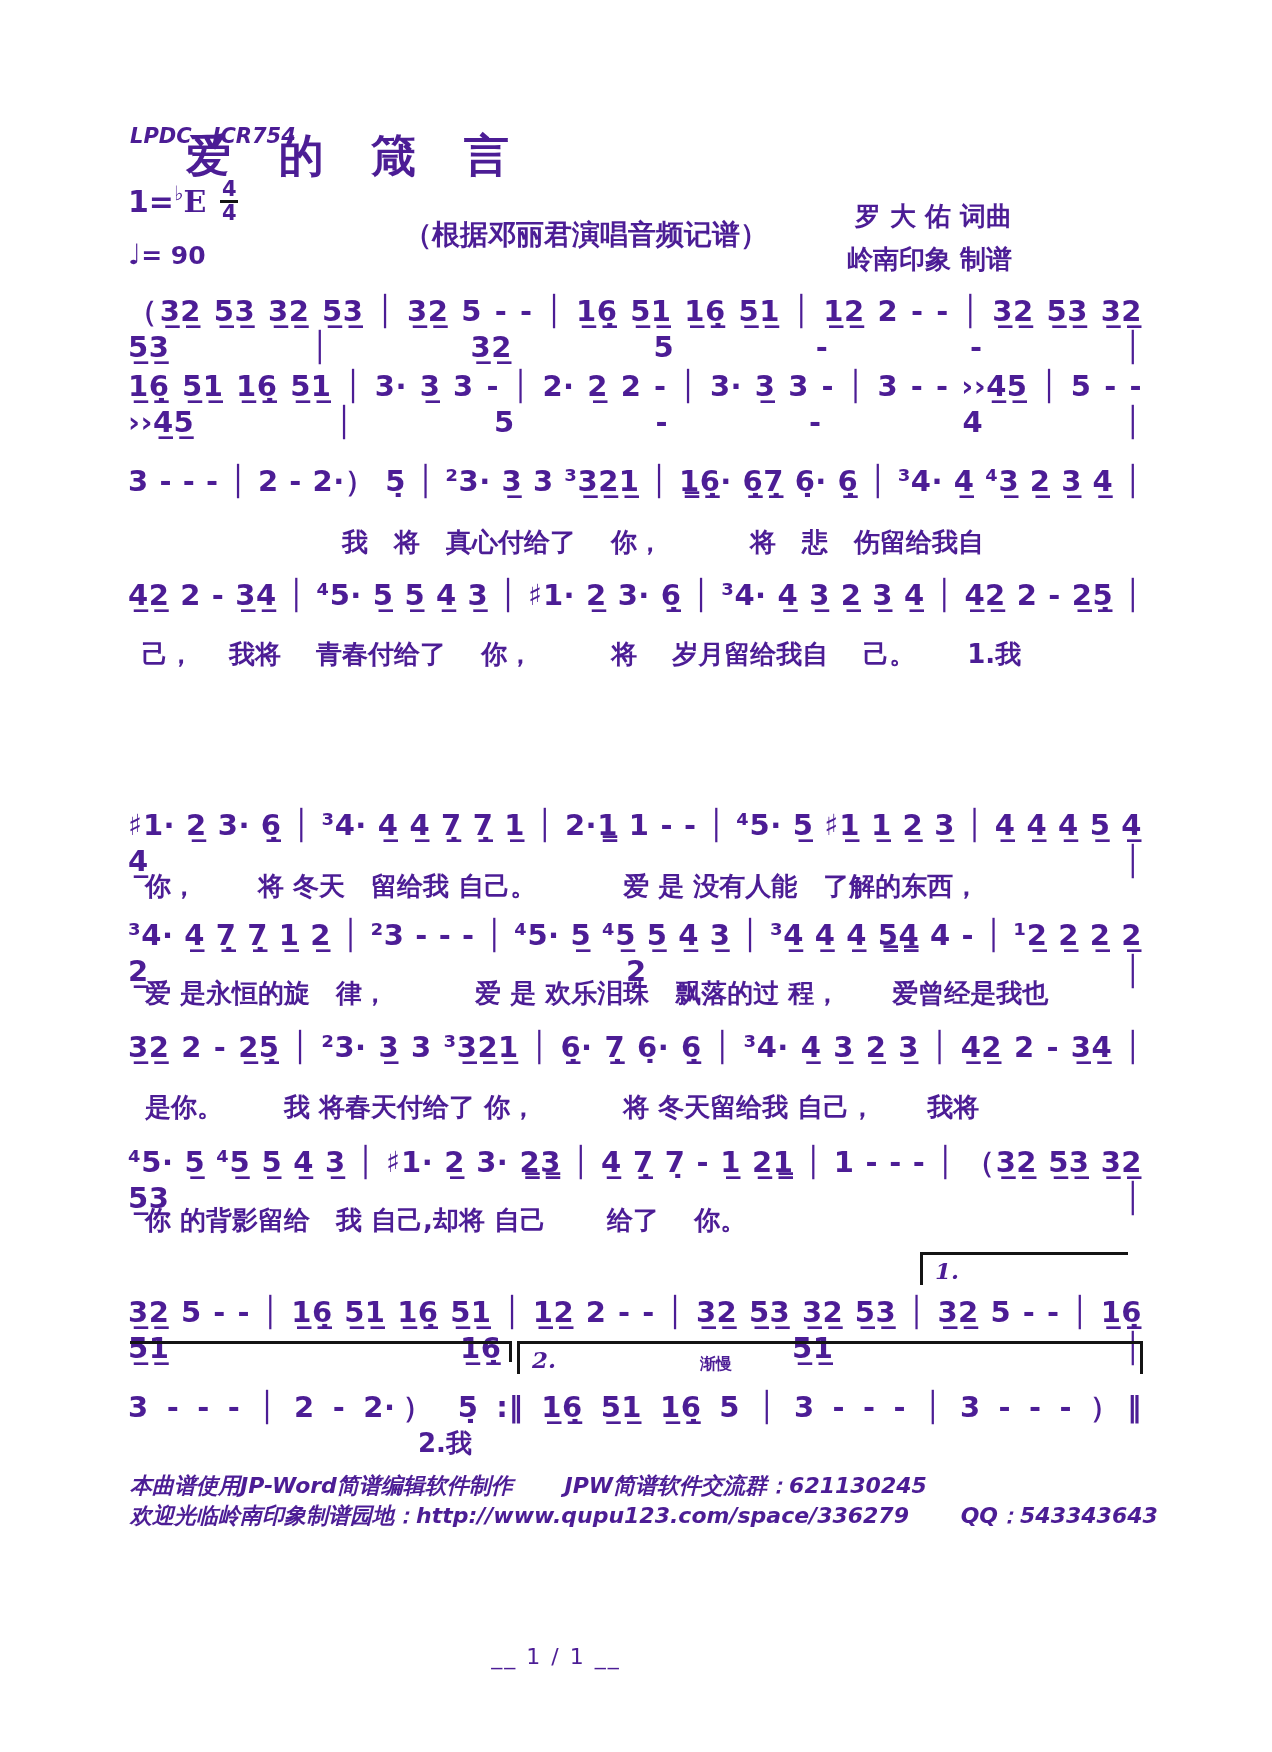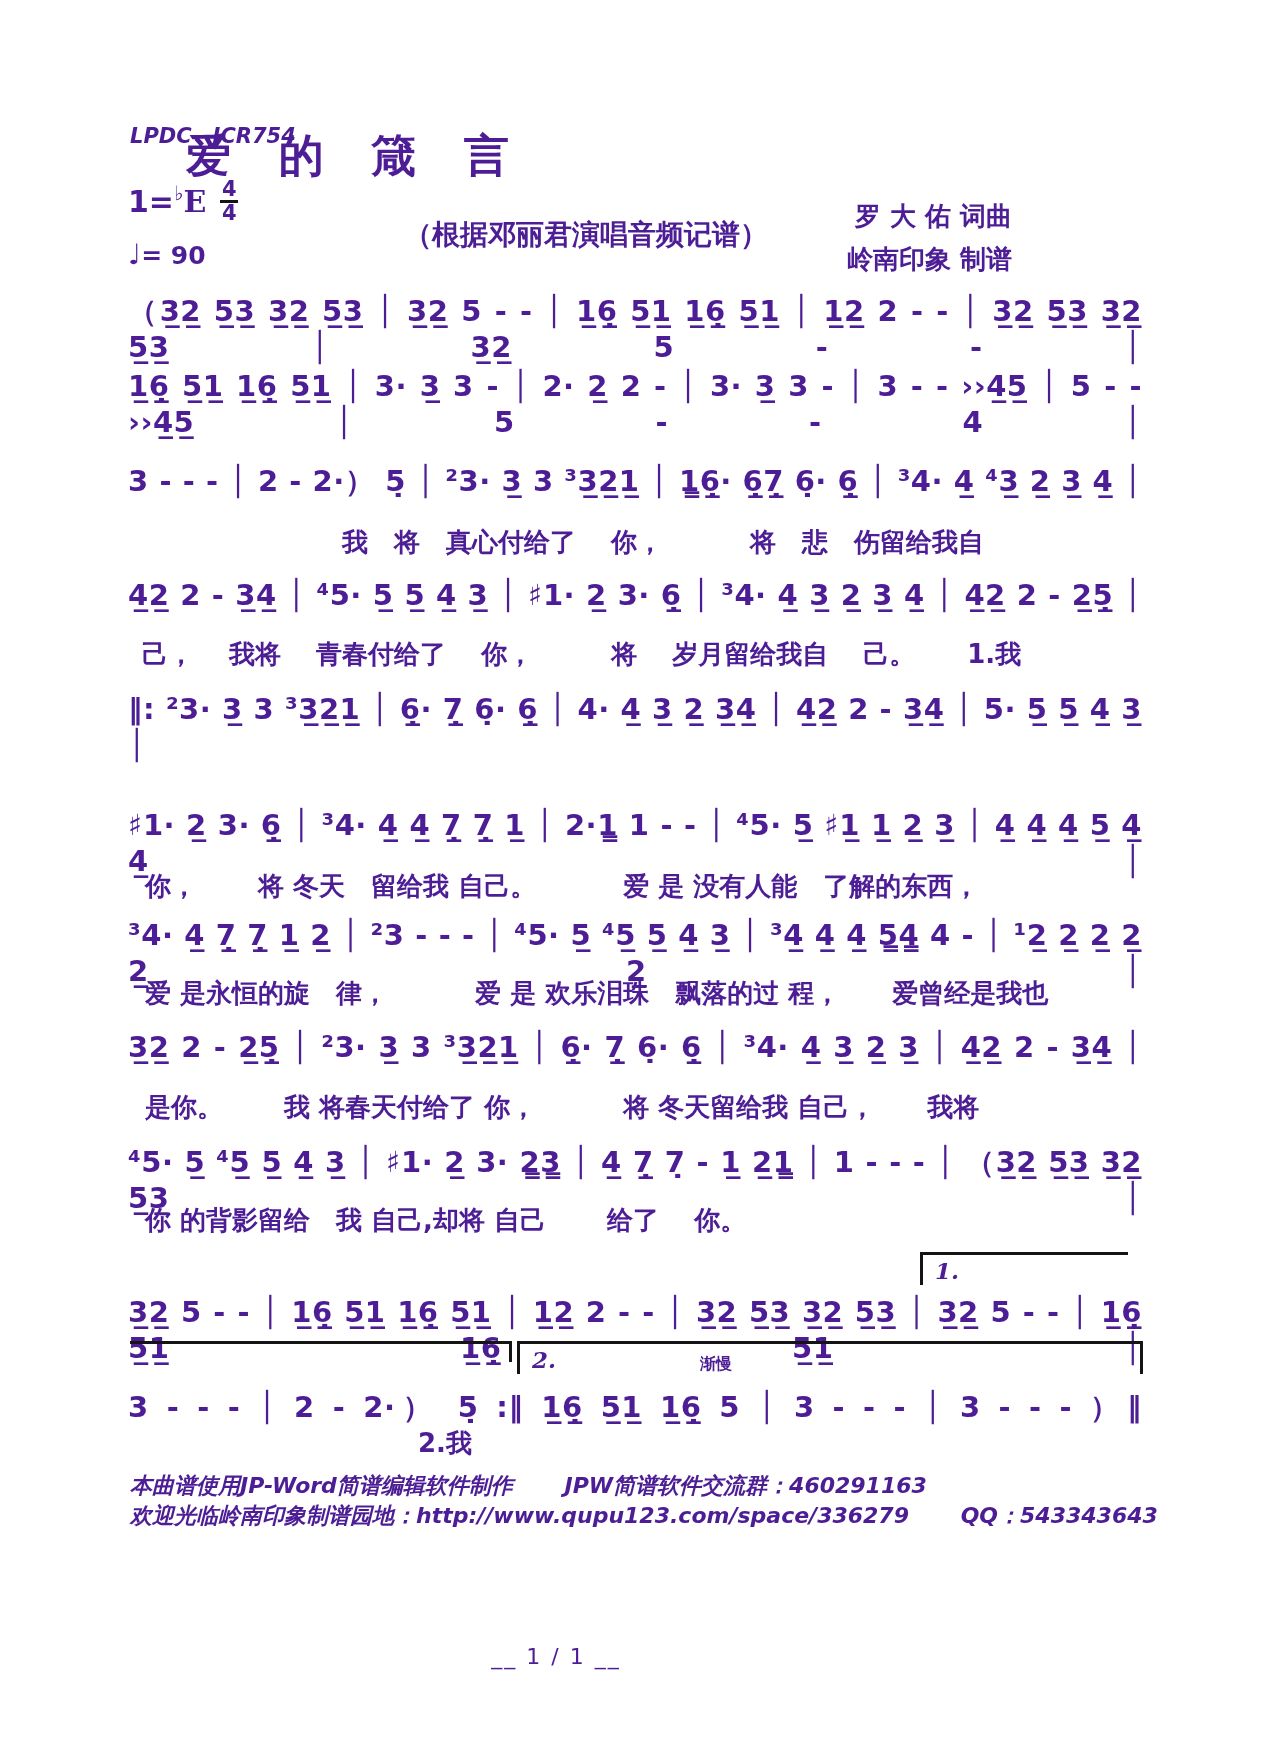--- a/index.html
+++ b/index.html
@@ -64,21 +64,20 @@
   <div class="abs tempo">
     <span class="note-glyph">♩</span><span>= 90</span>
   </div>
 
   <div class="music" id="m1">（3̲2̲ 5̲3̲ 3̲2̲ 5̲3̲ │ 3̲2̲ 5 - - │ 1̲6̲̣ 5̲1̲ 1̲6̲̣ 5̲1̲ │ 1̲2̲ 2 - - │ 3̲2̲ 5̲3̲ 3̲2̲ 5̲3̲ │ 3̲2̲ 5 - - │</div>
   <div class="music" id="m2">1̲6̲̣ 5̲1̲ 1̲6̲̣ 5̲1̲ │ 3· 3̲ 3 - │ 2· 2̲ 2 - │ 3· 3̲ 3 - │ 3 - - ››4̲5̲ │ 5 - - ››4̲5̲ │ 5 - - 4 │</div>
   <div class="music" id="m3">3 - - - │ 2 - 2·） 5̣ │ ²3· 3̲ 3 ³3̲2̲1̲ │ 1̳6̲̣· 6̲̣7̲̣ 6̣· 6̲̣ │ ³4· 4̲ ⁴3̲ 2̲ 3̲ 4̲ │</div>
   <div class="lyric" id="ly3">我　将　真心付给了　 你，　　　 将　悲　伤留给我自</div>
   <div class="music" id="m4">4̲2̲ 2 - 3̲4̲ │ ⁴5· 5̲ 5̲ 4̲ 3̲ │ ♯1· 2̲ 3· 6̲̣ │ ³4· 4̲ 3̲ 2̲ 3̲ 4̲ │ 4̲2̲ 2 - 2̲5̲̣ │</div>
   <div class="lyric" id="ly4">己，　 我将　 青春付给了　 你，　　　将　 岁月留给我自　 己。　　1.我</div>
-  <div class="music" id="m5">‖: ²3· 3̲ 3 ³3̲2̲1̲ │ 6̲̣· 7̲̣ 6̣· 6̲̣ │ 4· 4̲ 3̲ 2̲ 3̲4̲ │ 4̲2̲ 2 - 3̲4̲ │ 5· 5̲ 5̲ 4̲ 3̲ │</div>
   <div class="music" id="m6">♯1· 2̲ 3· 6̲̣ │ ³4· 4̲ 4̲ 7̲̣ 7̲̣ 1̲ │ 2·1̳ 1 - - │ ⁴5· 5̲ ♯1̲ 1̲ 2̲ 3̲ │ 4̲ 4̲ 4̲ 5̲ 4̲ 4̲ │</div>
   <div class="lyric" id="ly6">你，　　 将 冬天　留给我 自己。　　　 爱 是 没有人能　了解的东西，</div>
   <div class="music" id="m7">³4· 4̲ 7̲̣ 7̲̣ 1̲ 2̲ │ ²3 - - - │ ⁴5· 5̲ ⁴5̲ 5̲ 4̲ 3̲ │ ³4̲ 4̲ 4̲ 5̳4̳ 4 - │ ¹2̲ 2̲ 2̲ 2̲ 2̲ 2̲ │</div>
   <div class="lyric" id="ly7">爱 是永恒的旋　律，　　　 爱 是 欢乐泪珠　飘落的过 程，　　爱曾经是我也</div>
   <div class="music" id="m8">3̲2̲ 2 - 2̲5̲̣ │ ²3· 3̲ 3 ³3̲2̲1̲ │ 6̲̣· 7̲̣ 6̣· 6̲̣ │ ³4· 4̲ 3̲ 2̲ 3̲ │ 4̲2̲ 2 - 3̲4̲ │</div>
   <div class="lyric" id="ly8">是你。　　 我 将春天付给了 你，　　　 将 冬天留给我 自己，　　我将</div>
   <div class="music" id="m9">⁴5· 5̲ ⁴5̲ 5̲ 4̲ 3̲ │ ♯1· 2̲ 3· 2̳3̳ │ 4̲ 7̲̣ 7̣ - 1̲ 2̲1̳ │ 1 - - - │ （3̲2̲ 5̲3̲ 3̲2̲ 5̲3̲ │</div>
   <div class="lyric" id="ly9">你 的背影留给　我 自己,却将 自己　　 给了　 你。</div>
   <div class="music" id="m10">3̲2̲ 5 - - │ 1̲6̲̣ 5̲1̲ 1̲6̲̣ 5̲1̲ │ 1̲2̲ 2 - - │ 3̲2̲ 5̲3̲ 3̲2̲ 5̲3̲ │ 3̲2̲ 5 - - │ 1̲6̲̣ 5̲1̲ 1̲6̲̣ 5̲1̲ │</div>
   <div class="music" id="m11">3 - - - │ 2 - 2·） 5̣ :‖ 1̲6̲̣ 5̲1̲ 1̲6̲̣ 5 │ 3 - - - │ 3 - - - ）‖</div>
@@ -86,17 +85,17 @@
 
   <div class="abs volta" id="volta1">
     <span class="volta-label">1.</span>
   </div>
   <div class="abs volta" id="volta1b"></div>
   <div class="abs volta" id="volta2">
     <span class="volta-label">2.</span>
   </div>
   <div class="abs rit">渐慢</div>
 
-  <div class="abs footer1">本曲谱使用JP-Word简谱编辑软件制作　　 JPW简谱软件交流群：460291163</div>
+  <div class="abs footer1">本曲谱使用JP-Word简谱编辑软件制作　　 JPW简谱软件交流群：621130245</div>
   <div class="abs footer2">欢迎光临岭南印象制谱园地：http://www.qupu123.com/space/336279　　 QQ：543343643</div>
   <div class="abs pagenum">__ 1 / 1 __</div>
 
 </div>
 
 </body></html>

